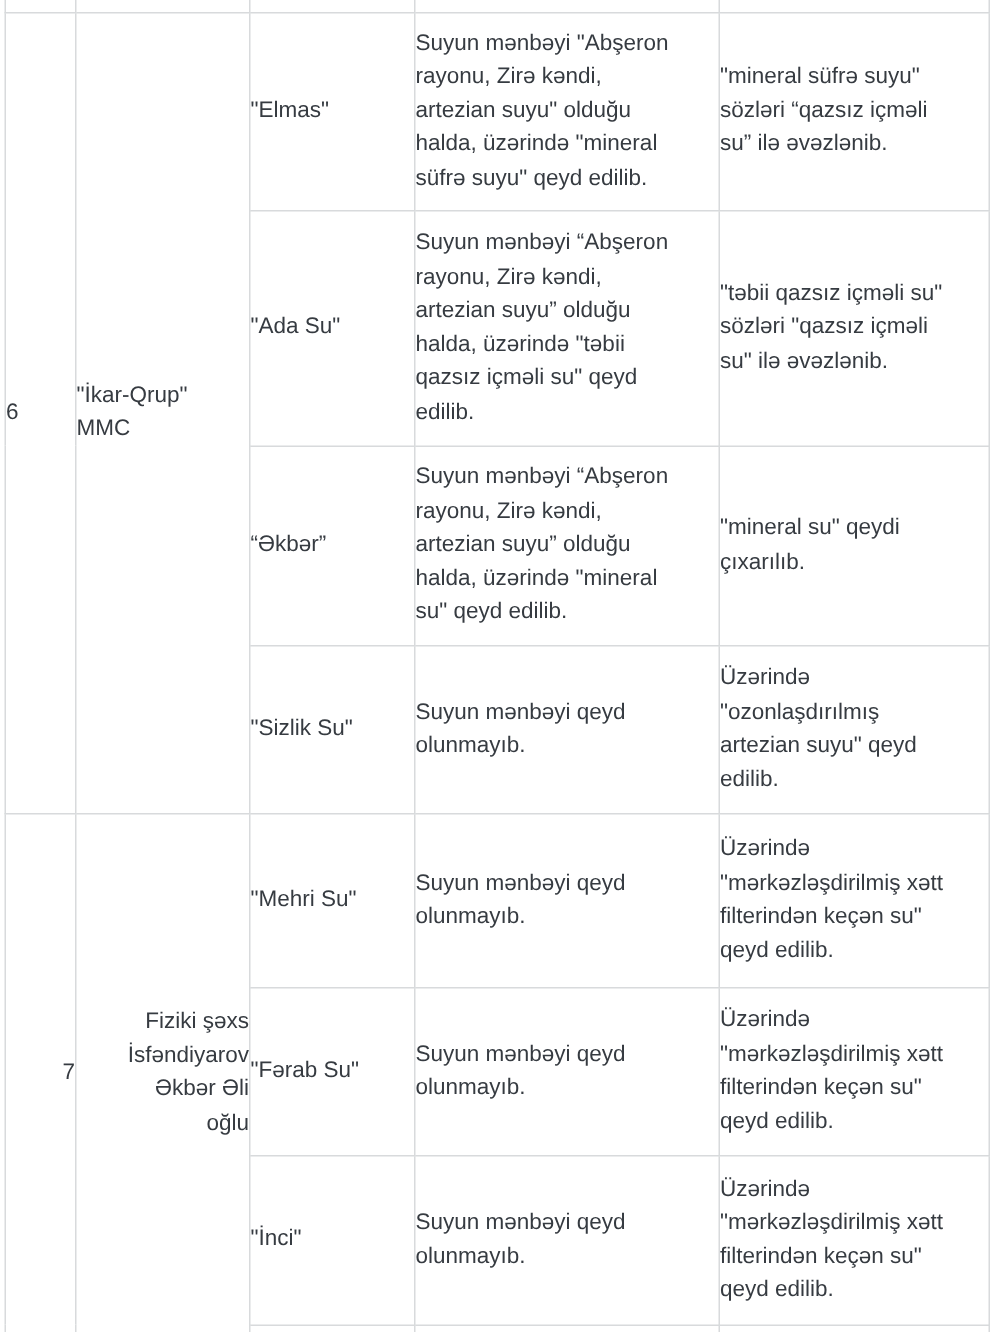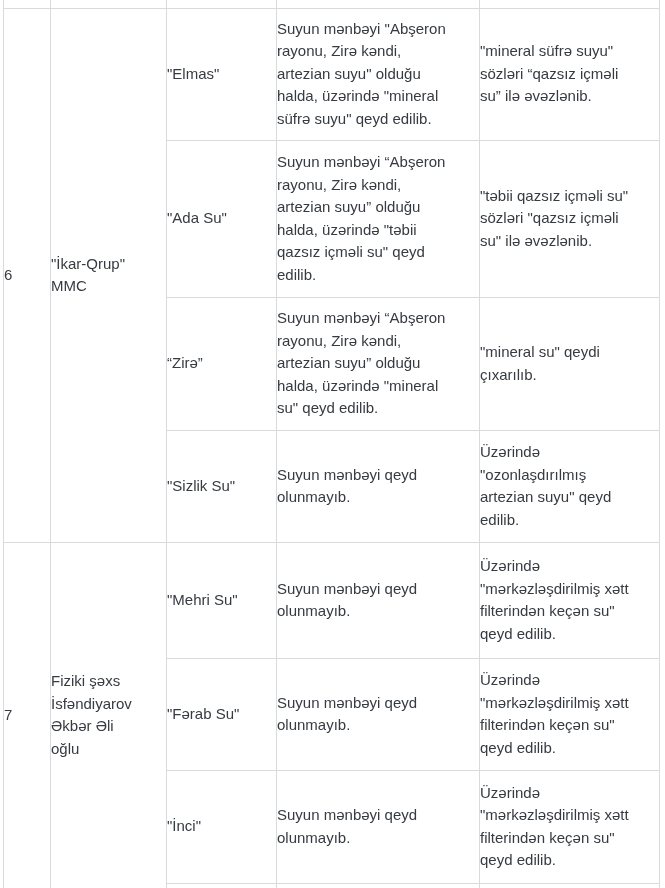--- a/index.html
+++ b/index.html
@@ -38,21 +38,21 @@
   tr.r-top  { height: 8px; }
   tr.rA { height: 132px; }
   tr.rB { height: 157px; }
   tr.rC { height: 133px; }
   tr.rD { height: 112px; }
   tr.rE { height: 116px; }
   tr.rF { height: 112px; }
   tr.rG { height: 113px; }
   tr.r-bot { height: 5px; }
   .no-top    { border-top: none !important; }
-  .no-bottom { border-bottom: none !important; }
+  .no-bottom { border-bottom: none !important; text-align: right; }
   
   .sec7-shift { padding-top: 94px; }
 </style>
 </head>
 <body>
 
 <table class="watertable">
   <colgroup>
     <col style="width:47px">
     <col style="width:116px">
@@ -90,21 +90,21 @@
 rayonu, Zirə kəndi,
 artezian suyu” olduğu
 halda, üzərində "təbii
 qazsız içməli su" qeyd
 edilib.</td>
     <td class="c5">"təbii qazsız içməli su"
 sözləri "qazsız içməli
 su" ilə əvəzlənib.</td>
   </tr>
   <tr class="rC">
-    <td class="c3">“Zirə”</td>
+    <td class="c3">“Əkbər”</td>
     <td class="c4">Suyun mənbəyi “Abşeron
 rayonu, Zirə kəndi,
 artezian suyu” olduğu
 halda, üzərində "mineral
 su" qeyd edilib.</td>
     <td class="c5">"mineral su" qeydi
 çıxarılıb.</td>
   </tr>
   <tr class="rD">
     <td class="c3">"Sizlik Su"</td>

